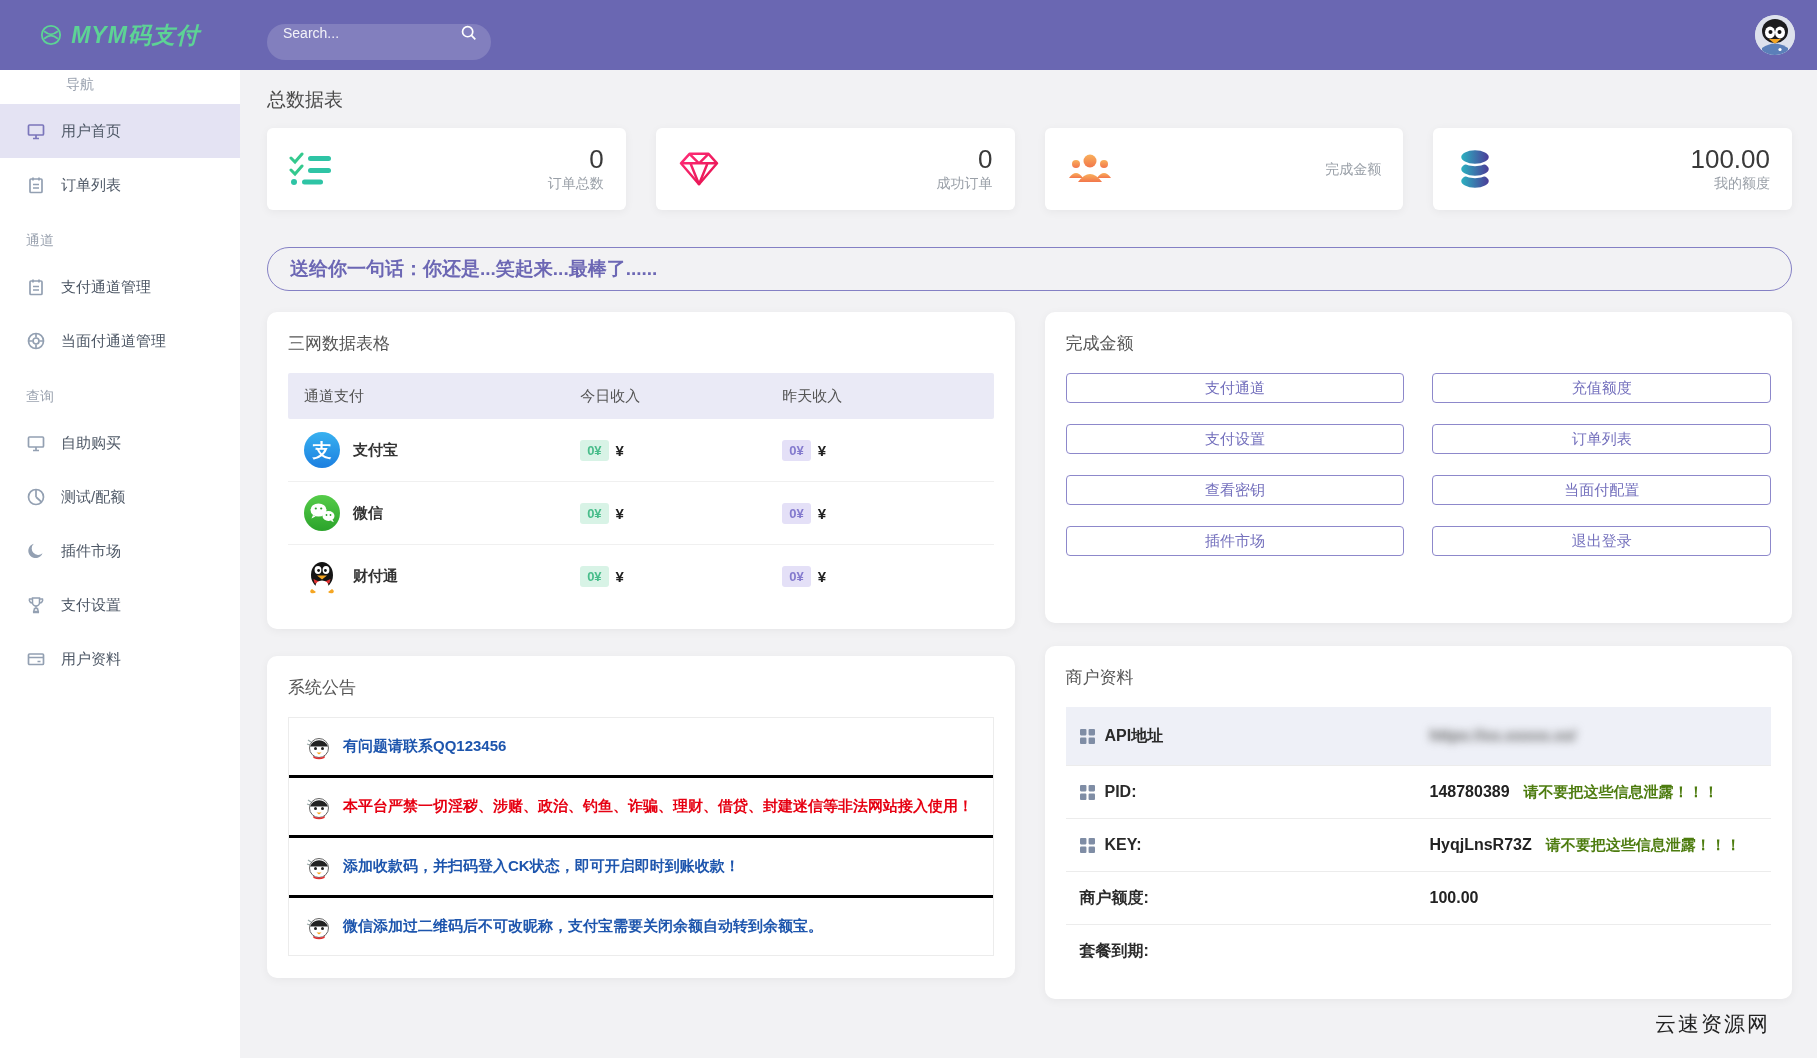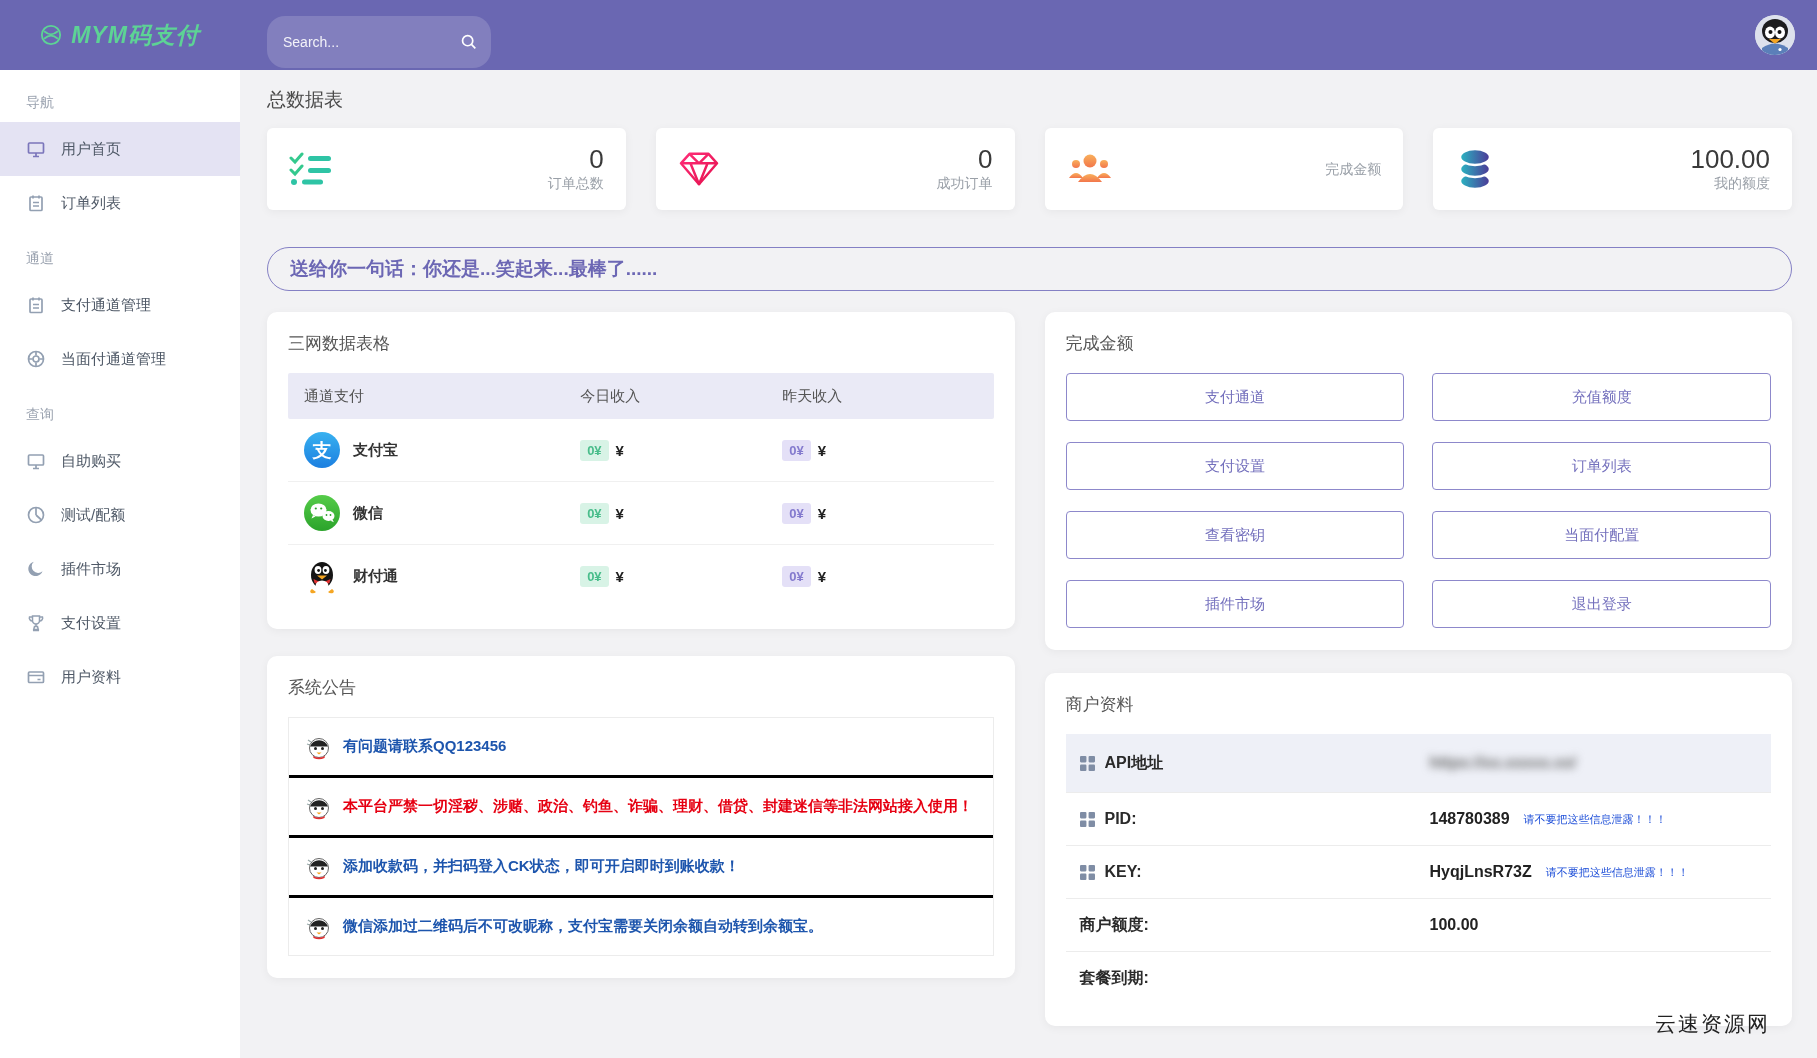--- a/index.html
+++ b/index.html
@@ -1,28 +1,28 @@
 <!DOCTYPE html>
 <html><head>
 <meta charset="utf-8">
 <style>
   html,body{margin:0;padding:0;width:1817px;height:1058px;overflow:hidden;
     background:#f2f2f4;font-family:"Liberation Sans","DejaVu Sans",sans-serif;position:relative;}
   
   .header{position:absolute;top:0;left:0;right:0;height:70px;background:#6a67b2;display:flex;align-items:center;z-index:5;}
   .brand{width:240px;display:flex;justify-content:center;align-items:center;gap:9px;}
   .brand-text{color:#5dd395;font-size:23px;font-weight:bold;font-style:italic;letter-spacing:1px;}
-  .search{margin-left:27px;width:196px;height:52px;background:rgba(255,255,255,0.16);border-radius:18px;display:flex;align-items:center;padding:0 14px;margin-top:13px;}
+  .search{margin-left:27px;width:196px;height:36px;background:rgba(255,255,255,0.16);border-radius:18px;display:flex;align-items:flex-start;padding:0 14px;margin-top:13px;}
   .search input{flex:1;background:transparent;border:none;outline:none;color:#fff;font-size:14px;min-width:0;}
   .search input::placeholder{color:rgba(255,255,255,0.9);}
   .avatar{position:absolute;right:22px;top:15px;width:40px;height:40px;border-radius:50%;overflow:hidden;background:#dde1ec;cursor:pointer;}
   
   .sidebar{position:absolute;top:70px;left:0;width:240px;bottom:0;background:#fff;}
   .section-label{color:#9ba3b0;font-size:14px;padding:20px 26px 10px;}
-  .section-label.first{padding-top:24px;}
+  .section-label.first{padding-top:6px;margin-left:40px;}
   .nav-item{height:54px;display:flex;align-items:center;gap:15px;padding:0 26px;color:#4e5866;font-size:15px;cursor:pointer;}
   .nav-item .nav-icon{width:20px;height:20px;color:#93a0b2;display:flex;}
   .nav-item.active{background:#e4e3f3;}
   .nav-item.active .nav-icon{color:#7b76bb;}
   .nav-icon svg{width:20px;height:20px;}
   
   .main{position:absolute;left:240px;top:70px;right:0;bottom:0;padding:0 25px 0 27px;}
   .page-title{font-size:19px;color:#4a4a4a;margin:17px 0 15px;font-weight:normal;}
   .stats{display:grid;grid-template-columns:repeat(4,1fr);gap:30px;}
   .stat-card{background:#fff;border-radius:6px;height:82px;box-shadow:0 2px 10px rgba(0,0,0,0.05);display:flex;align-items:center;padding:0 22px;}
@@ -40,37 +40,37 @@
   .t-row:last-child{border-bottom:none;}
   .pay-name{display:flex;align-items:center;gap:13px;font-weight:bold;color:#333;font-size:15px;}
   .pay-icon{width:36px;height:36px;display:flex;}
   .cell{display:flex;align-items:center;gap:7px;}
   .badge{font-size:13px;font-weight:bold;padding:3px 7px;border-radius:3px;}
   .badge.green{background:#d8f3e6;color:#49bd8b;}
   .badge.purple{background:#e4e0f7;color:#847ace;}
   .yen{font-weight:bold;color:#222;font-size:15px;}
   
   .qn-grid{display:grid;grid-template-columns:1fr 1fr;gap:21px 28px;}
-  .qn-btn{height:48px;background:#fff;border:1px solid #8d88cb;border-radius:4px;color:#7470bd;font-size:15px;cursor:pointer;font-family:inherit;}
+  .qn-btn{height:30px;background:#fff;border:1px solid #8d88cb;border-radius:4px;color:#7470bd;font-size:15px;cursor:pointer;font-family:inherit;}
   
   .ann-list{border:1px solid #ececec;}
   .ann-item{display:flex;align-items:center;gap:12px;padding:0 16px;height:57px;border-bottom:3px solid #000000;}
   .ann-item:last-child{border-bottom:none;}
   .ann-icon{width:26px;height:26px;display:flex;flex:none;}
   .ann-text{font-weight:bold;font-size:15px;}
   .ann-text.blue{color:#1d55ad;}
   .ann-text.red{color:#e60012;}
   
   .m-row{display:flex;align-items:center;min-height:52px;border-bottom:1px solid #ececec;}
   .m-row.highlight{background:#eef0f7;min-height:58px;}
   .m-row:last-child{border-bottom:none;}
   .m-label{width:364px;display:flex;gap:10px;align-items:center;font-weight:bold;color:#2a2a2a;font-size:16px;padding-left:14px;box-sizing:border-box;flex:none;}
   .m-icon{width:15px;height:15px;display:flex;flex:none;}
   .m-value{font-weight:bold;font-size:16px;color:#222;display:flex;gap:14px;align-items:center;}
-  .m-warning{color:#1d4ed8;font-size:11px;font-weight:normal;}
+  .m-warning{color:#4d7c0f;font-size:15px;font-weight:bold;}
   .m-masked{filter:blur(4px);color:#666;font-weight:bold;}
   
   .watermark{position:absolute;right:47px;bottom:20px;font-family:"Liberation Serif","DejaVu Serif",serif;font-size:21px;color:#222;letter-spacing:2px;}
 </style>
 </head>
 <body>
 
 <div class="header">
   <div class="brand">
     <span style="display:flex;">

